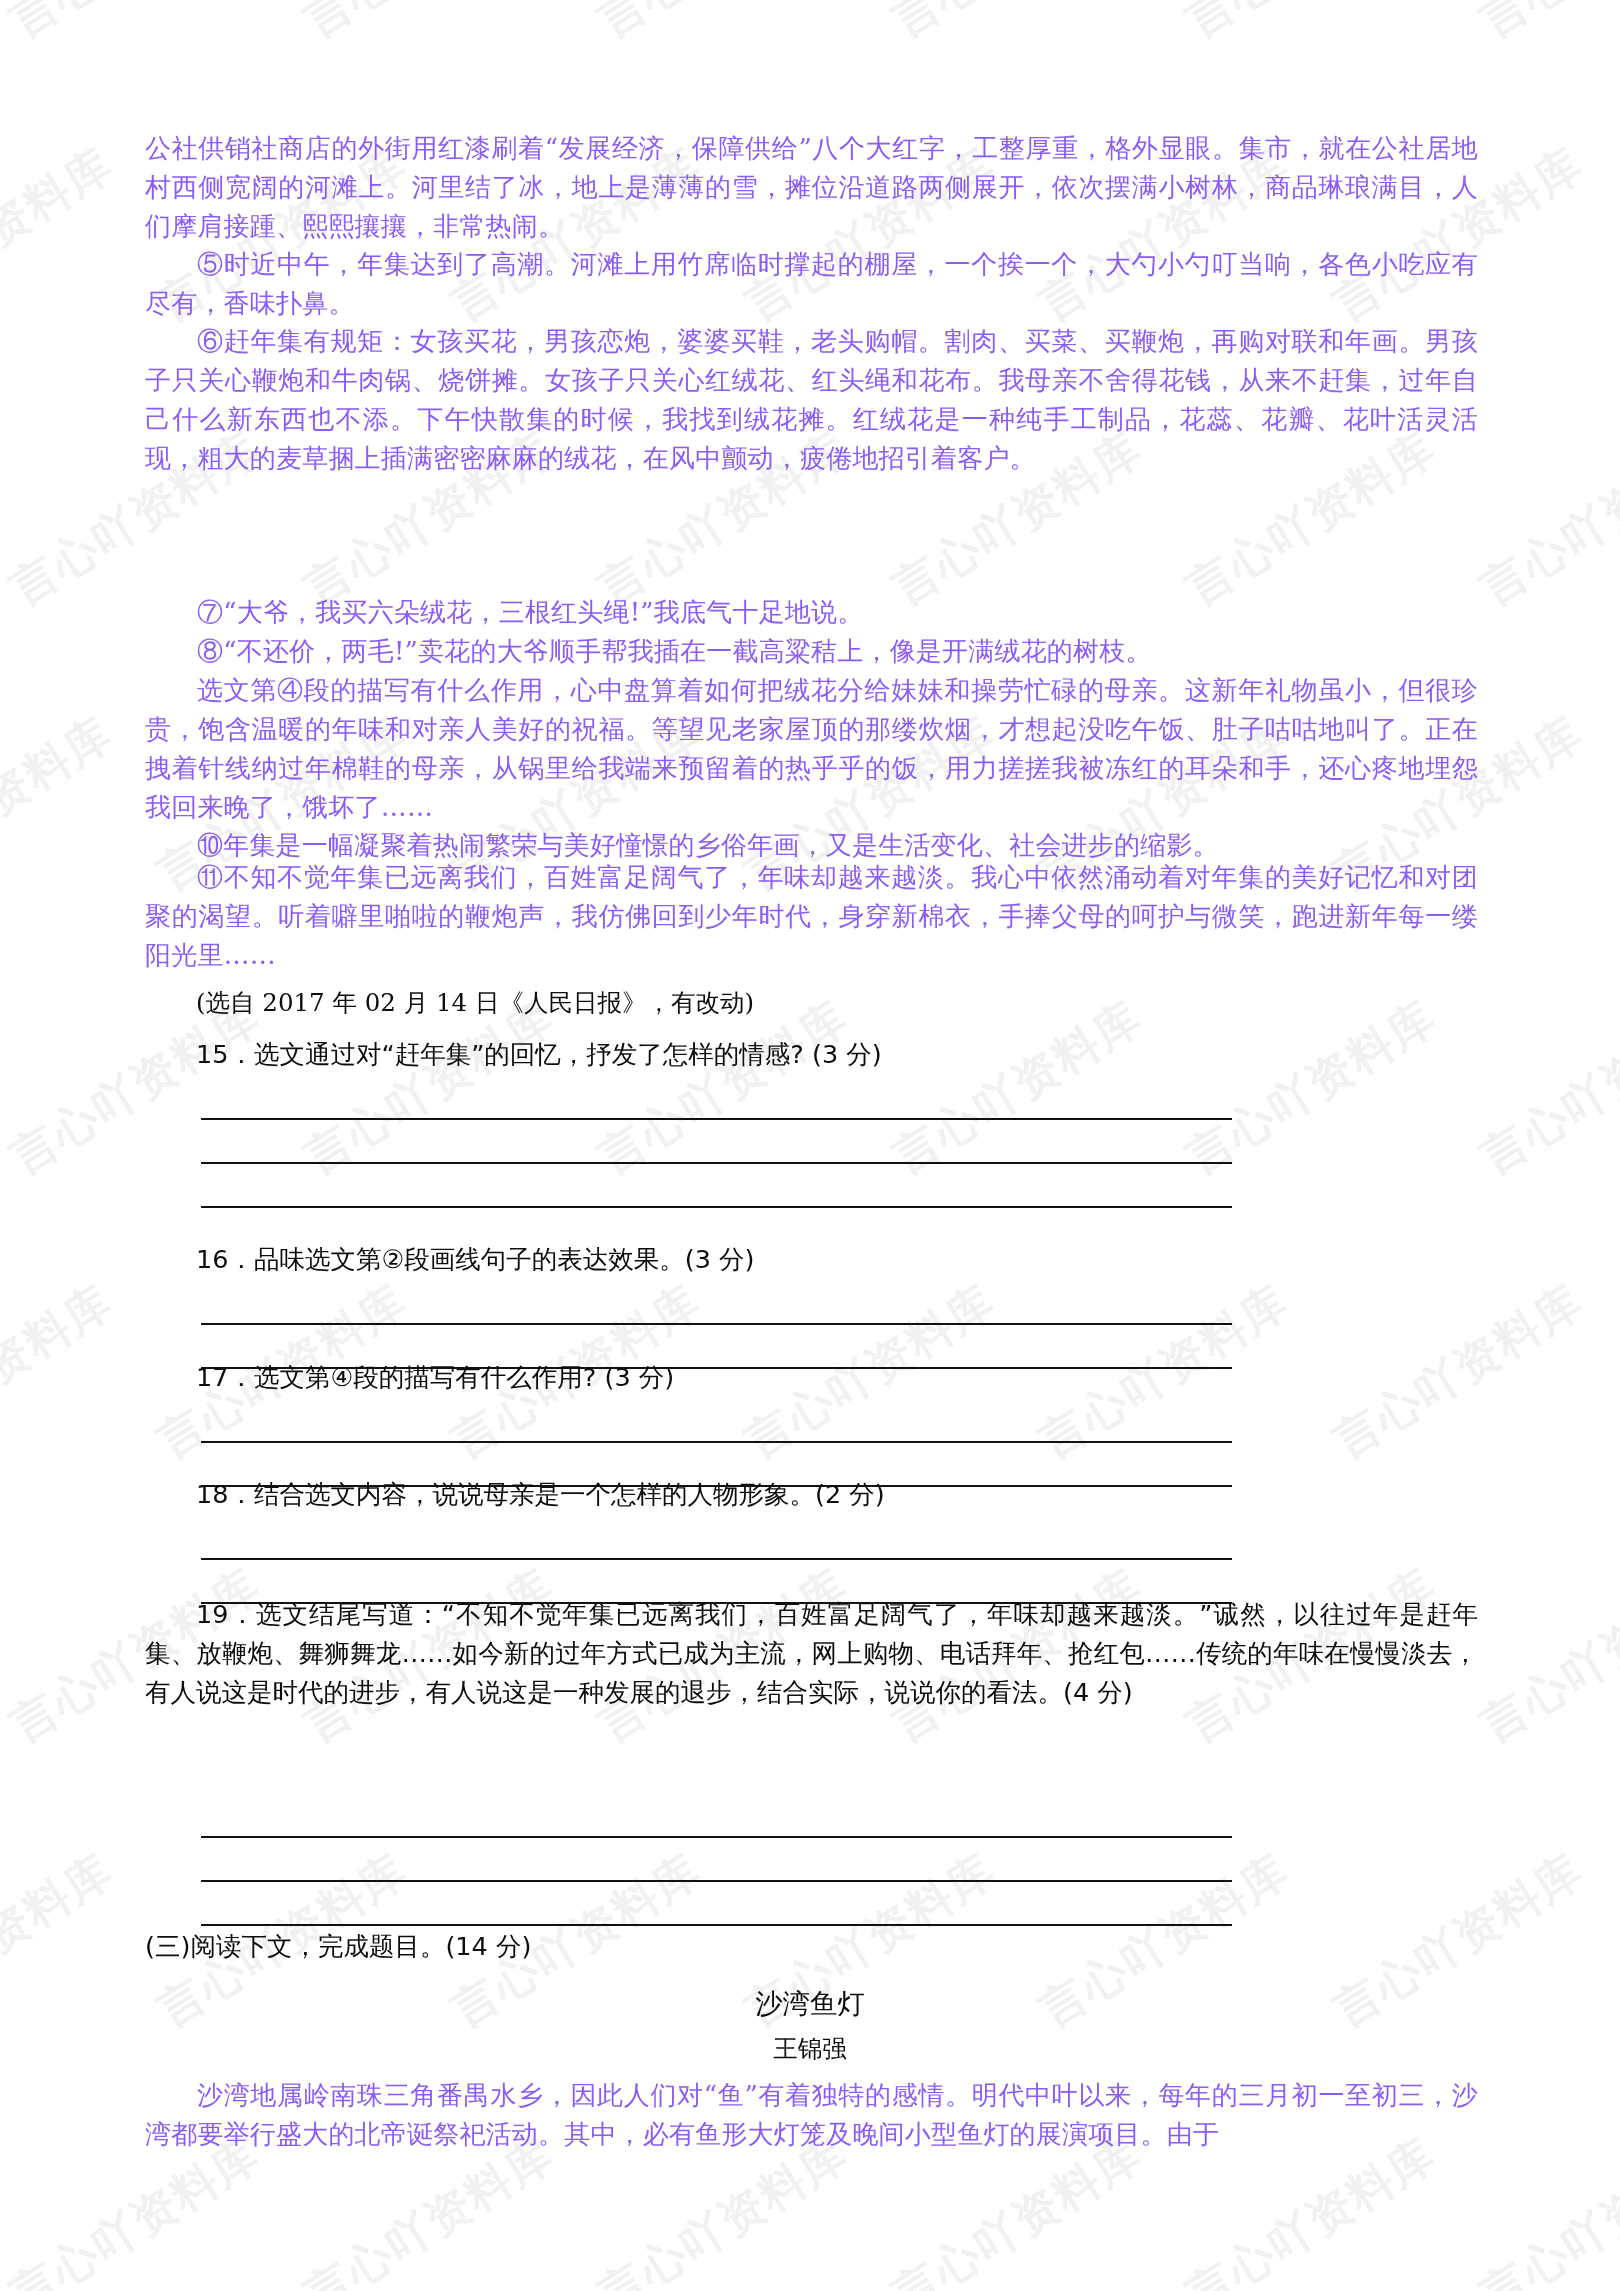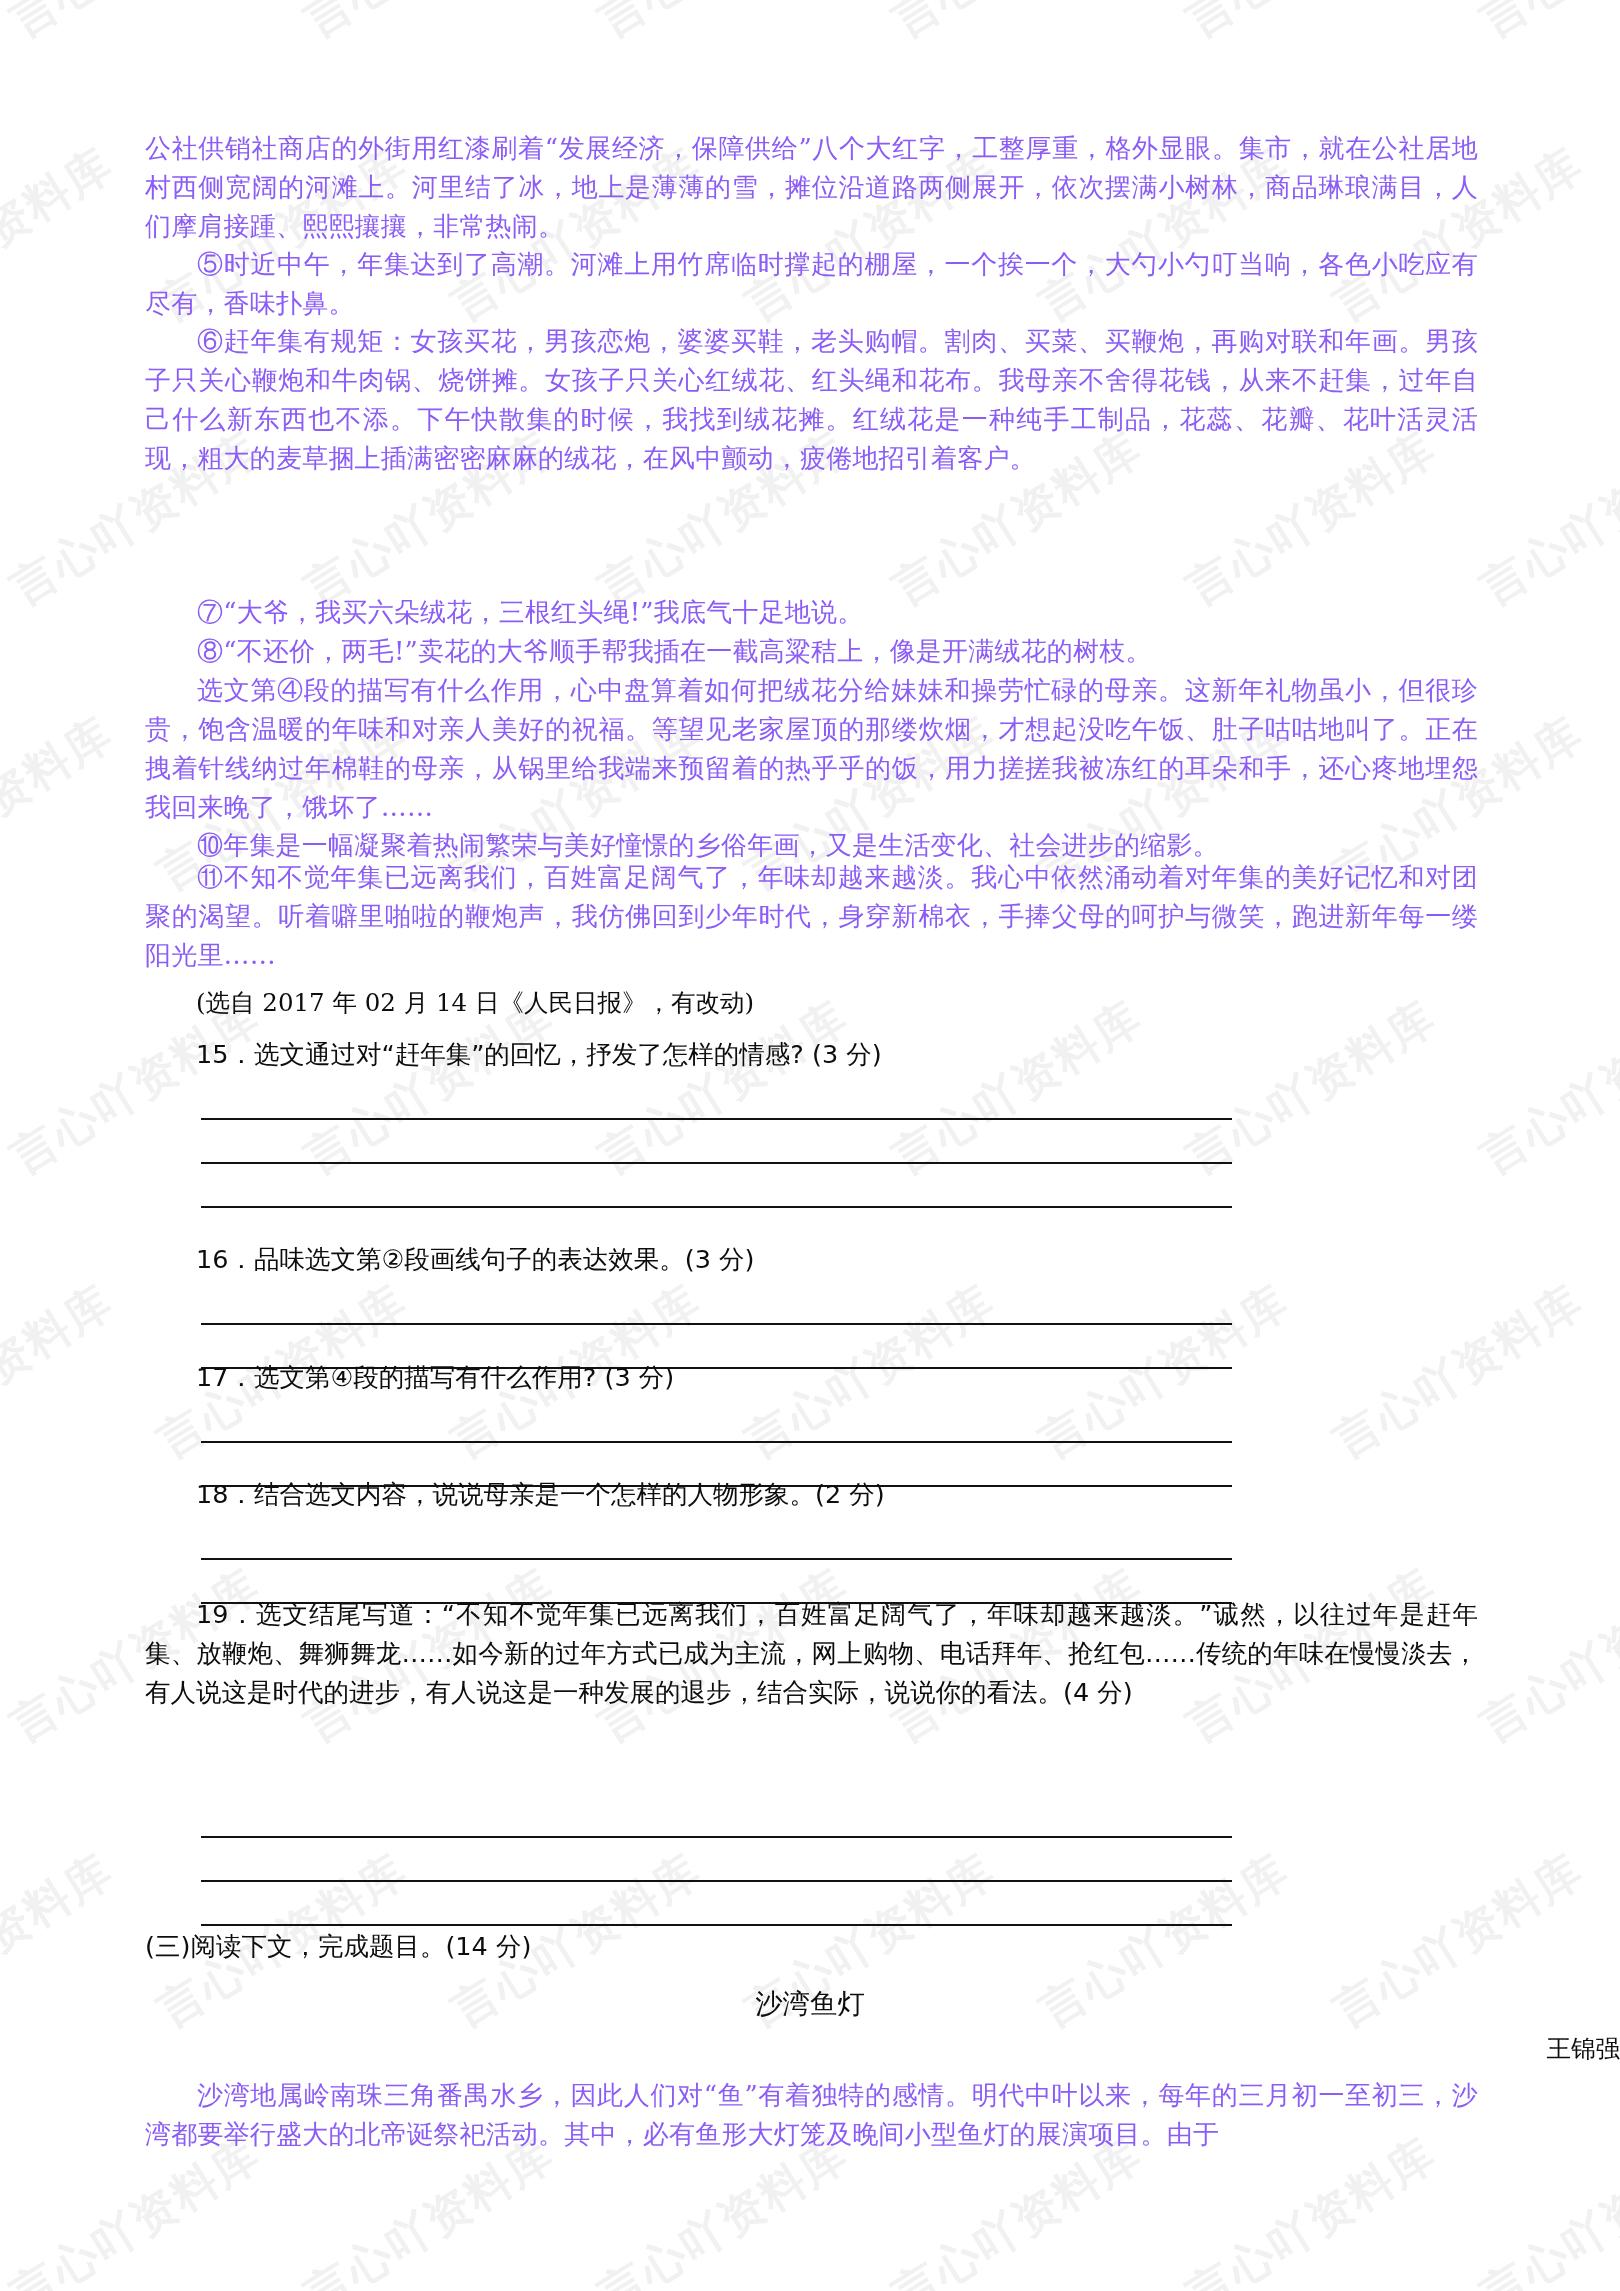--- a/index.html
+++ b/index.html
@@ -106,21 +106,21 @@
     left: 0; right: 0;
     text-align: center;
     font-family: "DejaVu Sans", "Liberation Sans", sans-serif;
     font-size: 27.4px;
     font-weight: 400;
     color: #0d0d0d;
   }
   .art-author {
     position: absolute;
     left: 0; right: 0;
-    text-align: right;
+    text-align: center;
     font-family: "DejaVu Serif", "Liberation Serif", serif;
     font-size: 24.5px;
     color: #0d0d0d;
   }
 </style>
 </head>
 <body>
 
 <div class="page">
 

